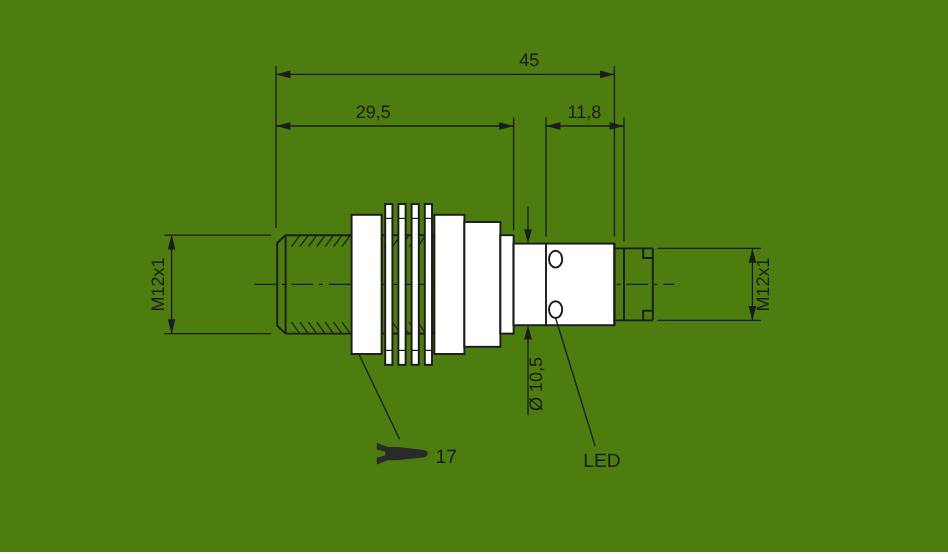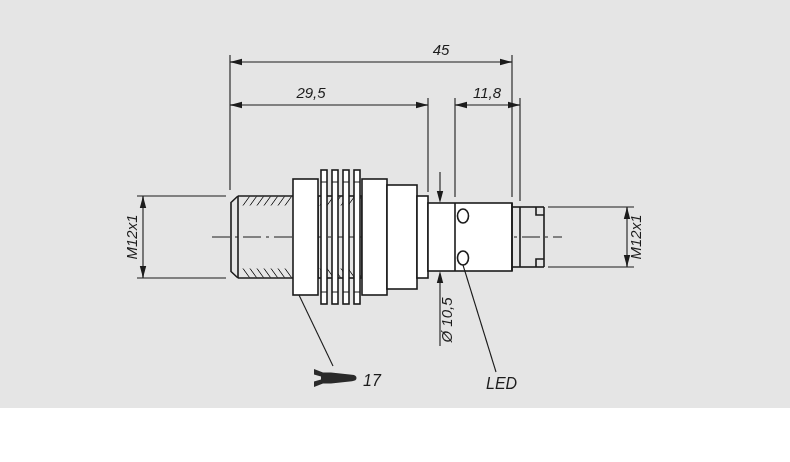--- a/index.html
+++ b/index.html
@@ -1,17 +1,17 @@
 <!DOCTYPE html>
 <html><head>
 <meta charset="utf-8">
 <style>
   html,body{margin:0;padding:0;background:#ffffff;}
-  .stage{width:790px;height:408px;background:#e5e5e5;position:relative;overflow:hidden;
-         font-family:"Liberation Sans",sans-serif;font-style:italic;}
+  .stage{width:790px;height:460px;background:#4d7c0f;position:relative;overflow:hidden;
+         font-family:"Liberation Sans",sans-serif;}
   svg{display:block;}
   .outline{stroke:#1c1c1c;stroke-width:1.6;fill:none;stroke-linejoin:miter;stroke-linecap:butt;}
   .outline-f{stroke:#1c1c1c;stroke-width:1.6;fill:#ffffff;stroke-linejoin:miter;}
   .thin{stroke:#1c1c1c;stroke-width:1;fill:none;}
   .dim{stroke:#1c1c1c;stroke-width:1.1;fill:none;}
   .hatch{stroke:#1c1c1c;stroke-width:1;fill:none;}
   .arrow{fill:#1c1c1c;stroke:none;}
   .cl{stroke:#1c1c1c;stroke-width:1;fill:none;stroke-dasharray:18 5 3 5;}
   .dim-text{font-family:"Liberation Sans",sans-serif;font-size:15px;fill:#1c1c1c;}
   .label-text{font-family:"Liberation Sans",sans-serif;font-size:16px;fill:#1c1c1c;}

